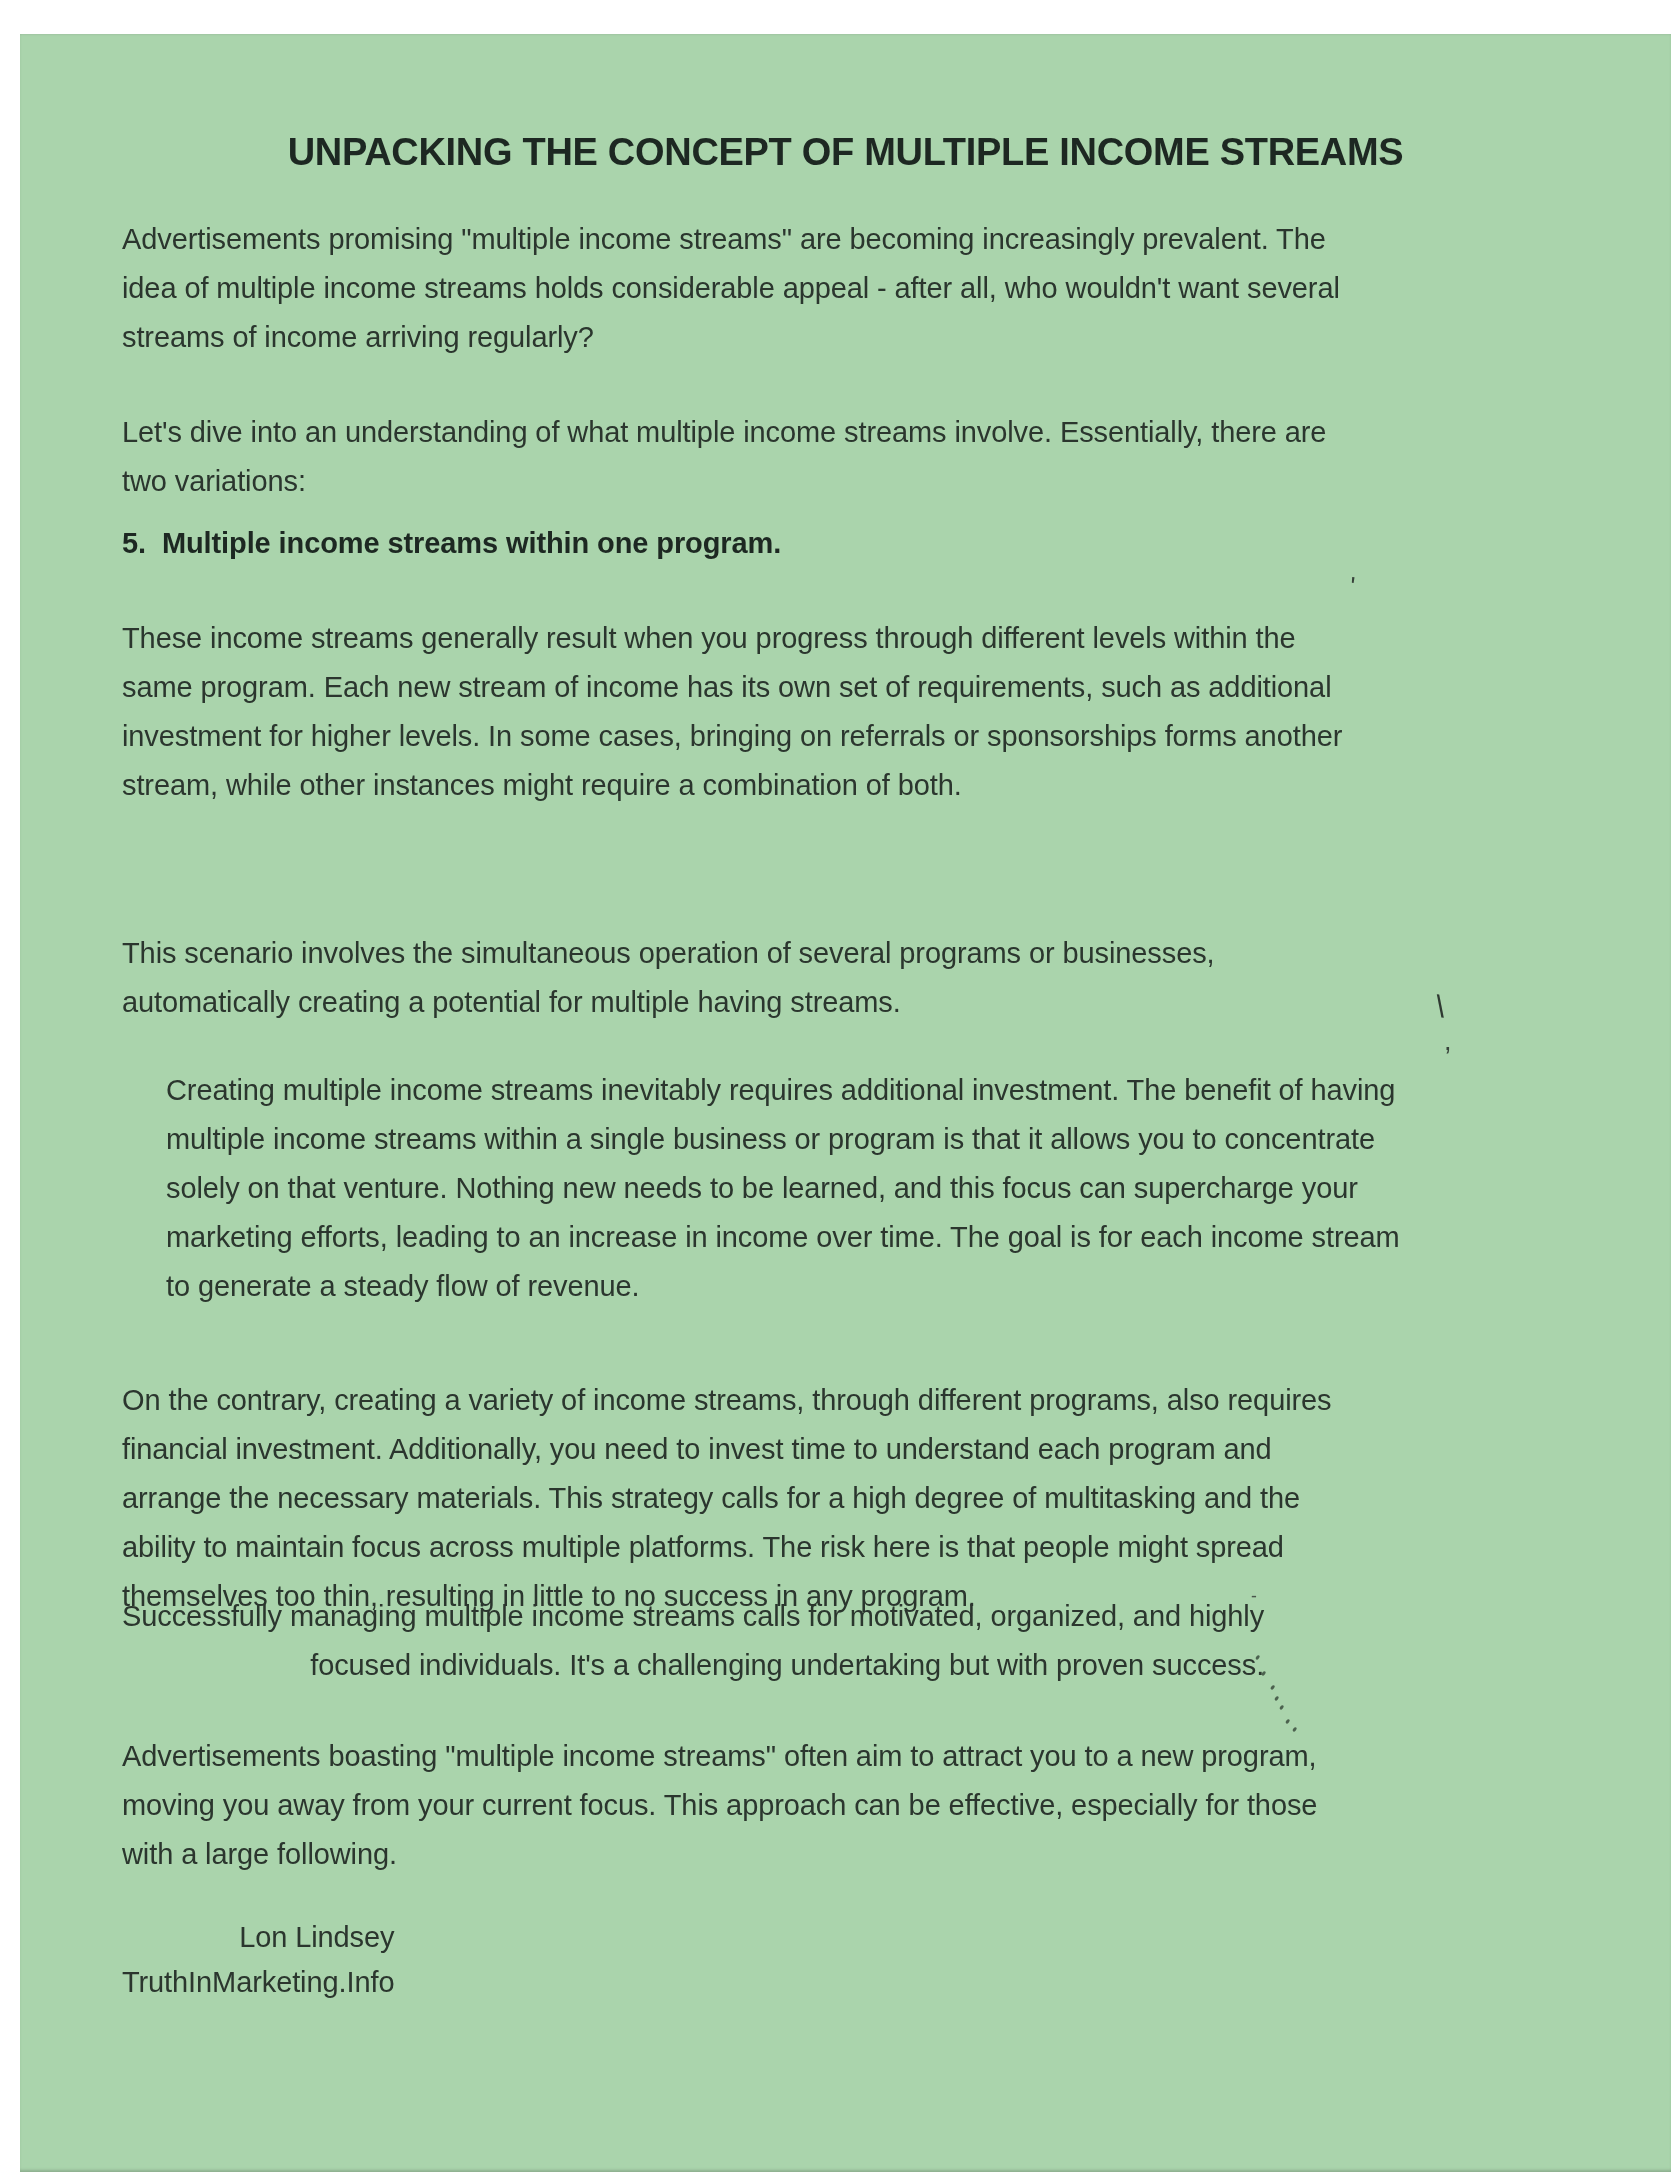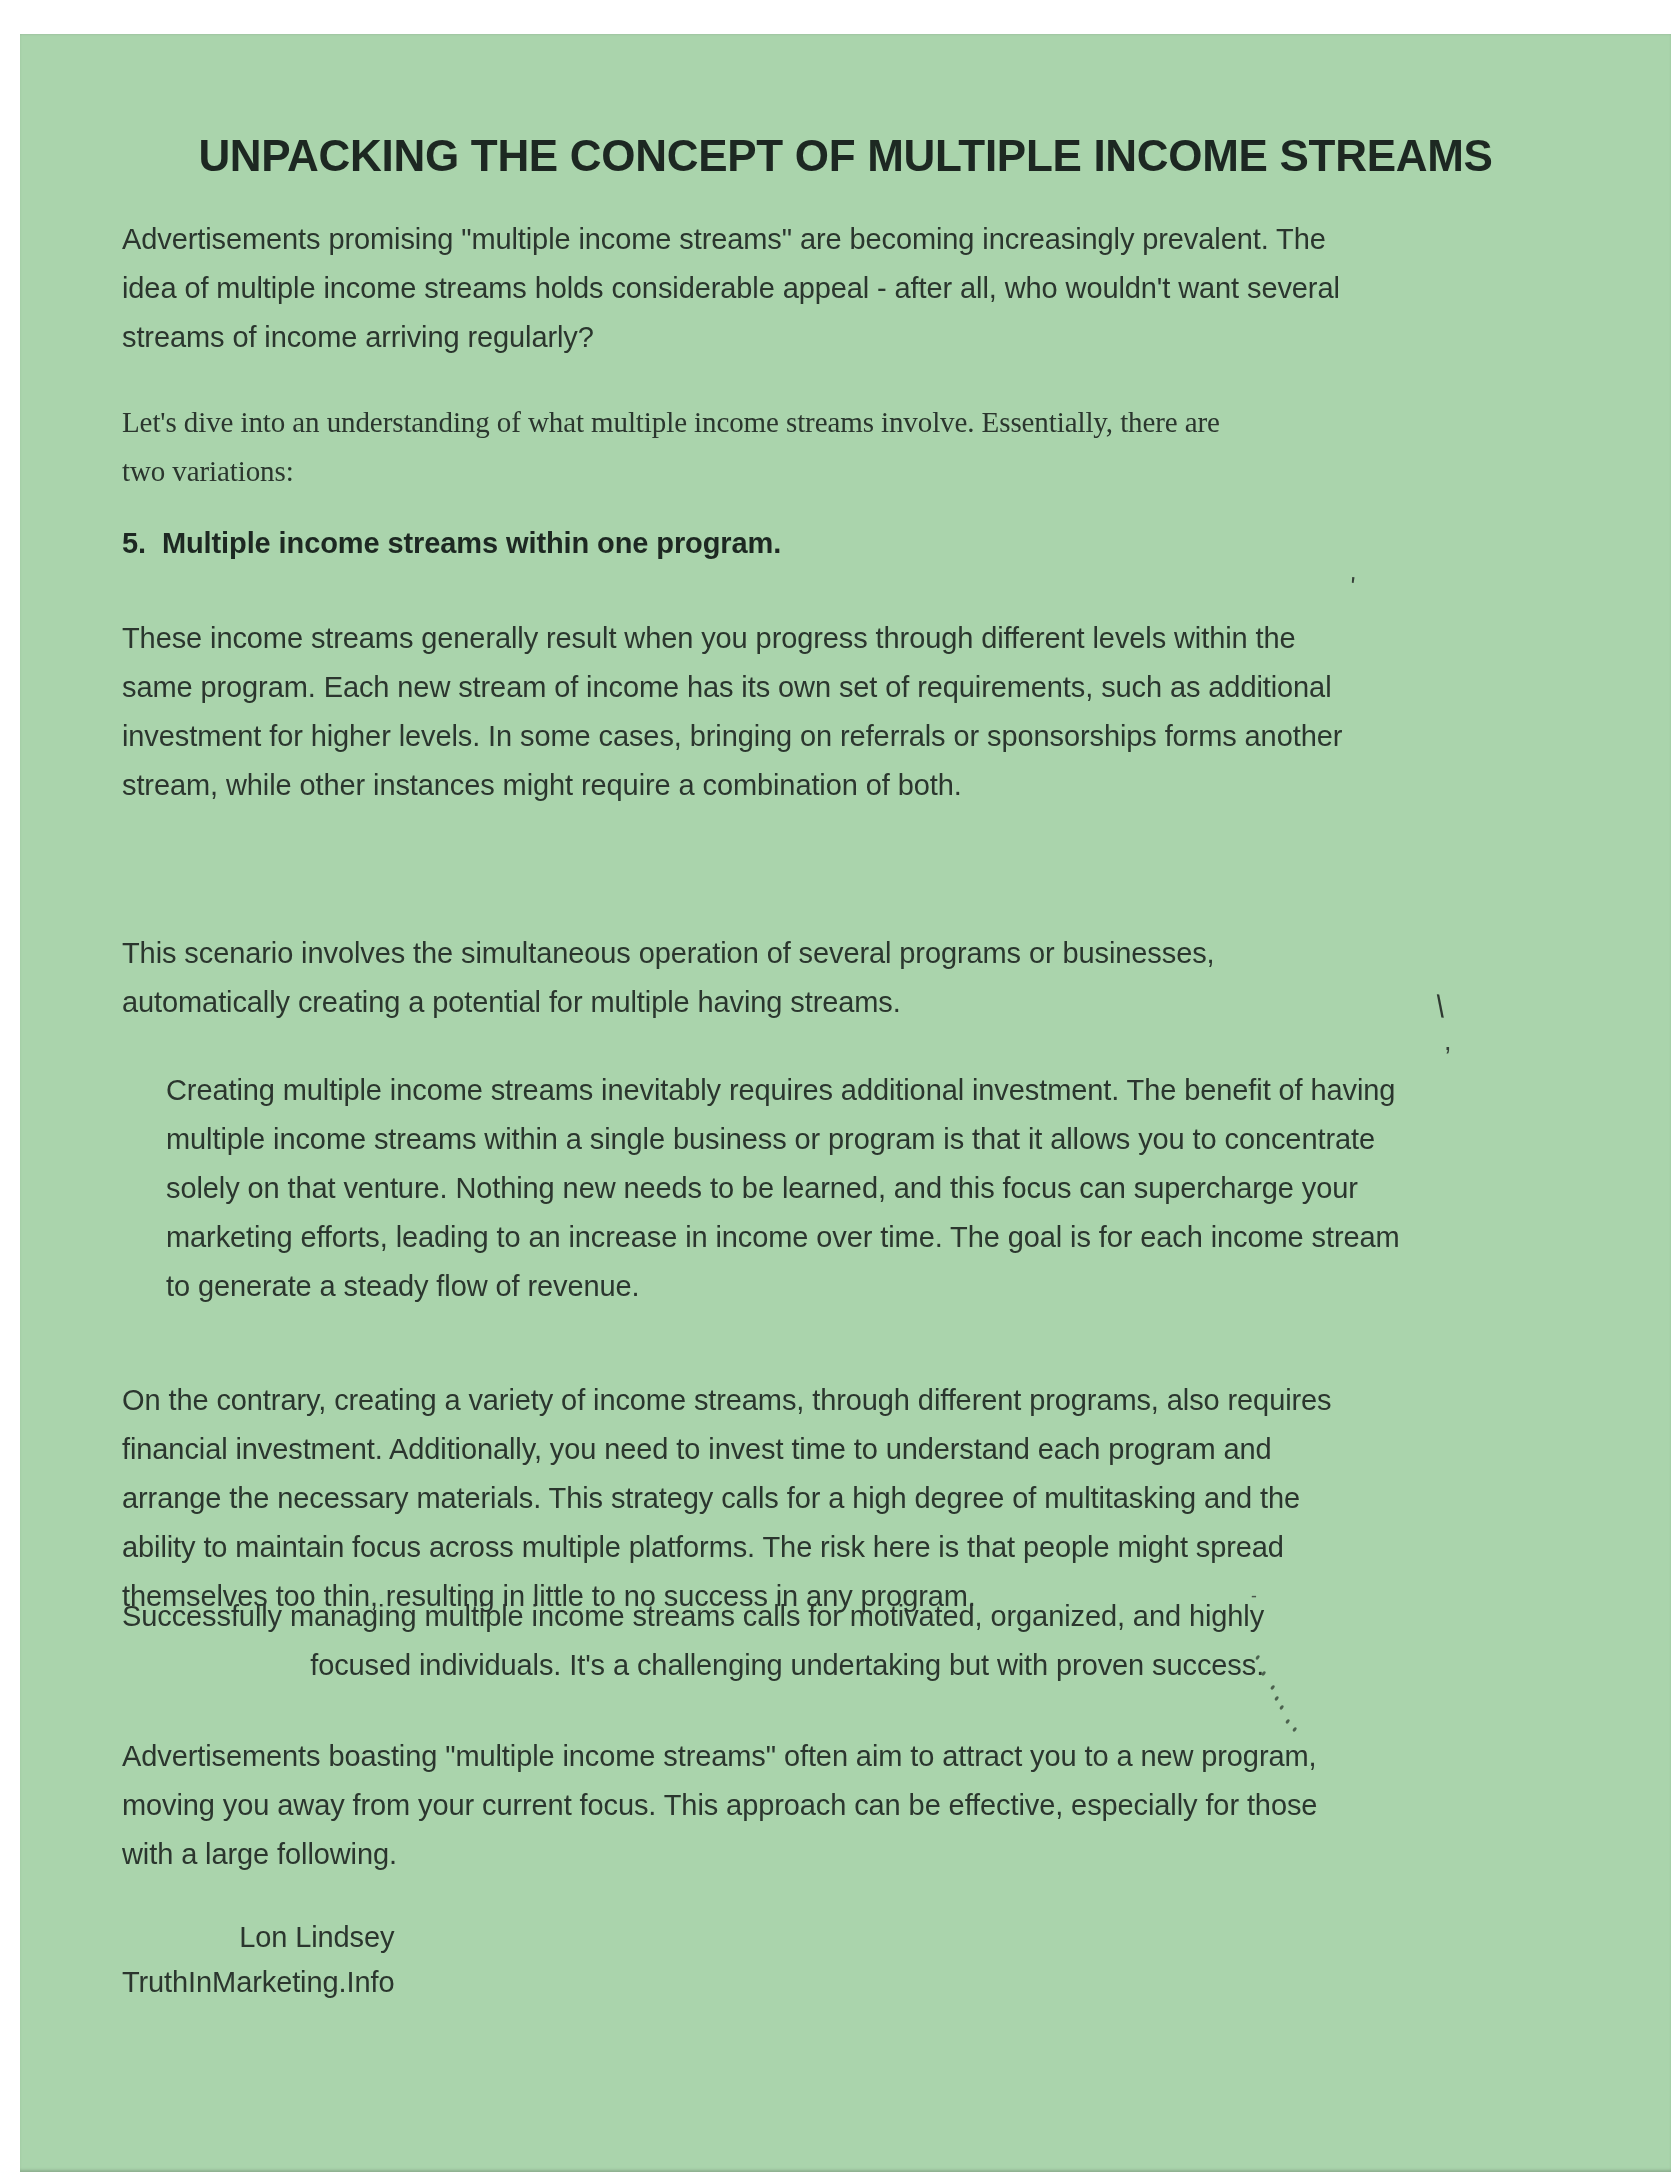--- a/index.html
+++ b/index.html
@@ -16,41 +16,41 @@
     left:20px; top:34px;
     width:1651px; height:2138px;
     background:var(--paper,#aad4ac);
     box-shadow:inset 0 -3.4px 2.7px -1.4px rgba(85,105,90,.35), inset 0 1.4px 2px -0.7px rgba(120,140,125,.25);
   }
   .doc-title{
     position:absolute;
     left:20px; top:131px;
     width:1651px;
     text-align:center;
-    font-size:44px;
+    font-size:38px;
     font-weight:bold;
     letter-spacing:-0.3px;
     color:var(--title,#1d2822);
     white-space:pre;
   }
   .para{
     position:absolute;
     left:122px;
     font-size:29px;
     line-height:49px;
     letter-spacing:-0.1px;
     color:var(--ink,#2b362e);
     white-space:pre;
   }
   .heading{
     font-weight:bold;
     color:var(--title,#1d2822);
   }
   .p1{top:215px;}
-  .p2{top:398px;font-family:Liberation Serif, serif;}
+  .p2{top:408px;}
   .h1{top:519px;}
   .p3{top:614px;}
   .h2{top:838px;}
   .p4{top:929px;}
   .p5{top:1066px;margin-left:44px;}
   .p6{top:1376px;}
   .p7{top:1592px;text-align:right;}
   .p8{top:1732px;}
   .sig{top:1915px; line-height:45px;text-align:right;}
   

